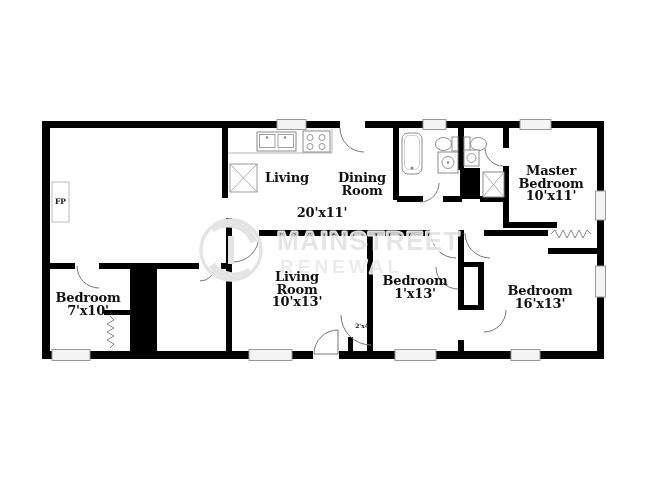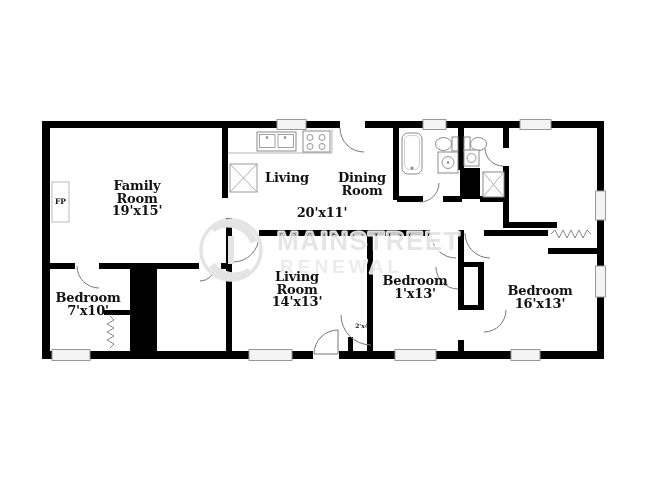--- a/index.html
+++ b/index.html
@@ -171,47 +171,47 @@
         <circle cx="231" cy="250" r="30" stroke-width="3.5"></circle>
         <path d="M 212 229 A 28 28 0 0 1 254 242" stroke-width="7"></path>
         <path d="M 250 271 A 28 28 0 0 1 212 265" stroke-width="7"></path>
         <path d="M 231 236 L 231 264" stroke-width="6"></path>
       </g>
       <text x="277" y="250" class="wm-text" font-size="26" letter-spacing="1.5" fill="rgba(0,0,0,0.10)">MAINSTREET</text>
       <text x="280" y="273" class="wm-text" font-size="19" letter-spacing="4" fill="rgba(0,0,0,0.08)">RENEWAL</text>
     </g>
   </svg>
 
-  <div class="room-label" style="left:137px;top:199px;width:70px">
-    <span>Family Room</span>
-    <span class="dims">19'x15'</span>
-  </div>
 
   <div class="room-label" style="left:287px;top:178px;width:80px">
     <span>Living</span>
   </div>
 
   <div class="room-label" style="left:362px;top:184px;width:58px">
     <span>Dining Room</span>
   </div>
 
   <div class="room-label" style="left:322px;top:213px;width:70px">
     <span class="dims">20'x11'</span>
   </div>
 
+  <div class="room-label" style="left:551px;top:184px;width:78px">
+    <span>Master Bedroom</span>
+    <span class="dims">10'x11'</span>
+  </div>
 
   <div class="room-label" style="left:88px;top:304px;width:90px">
     <span>Bedroom</span>
     <span class="dims">7'x10'</span>
   </div>
 
 
   <div class="room-label" style="left:297px;top:290px;width:56px">
     <span>Living Room</span>
-    <span class="dims">14'x13'</span>
+    <span class="dims">10'x13'</span>
   </div>
 
   <div class="room-label" style="left:415px;top:287px;width:90px">
     <span>Bedroom</span>
     <span class="dims">1'x13'</span>
   </div>
 
   <div class="room-label" style="left:540px;top:297px;width:90px">
     <span>Bedroom</span>
     <span class="dims">16'x13'</span>

